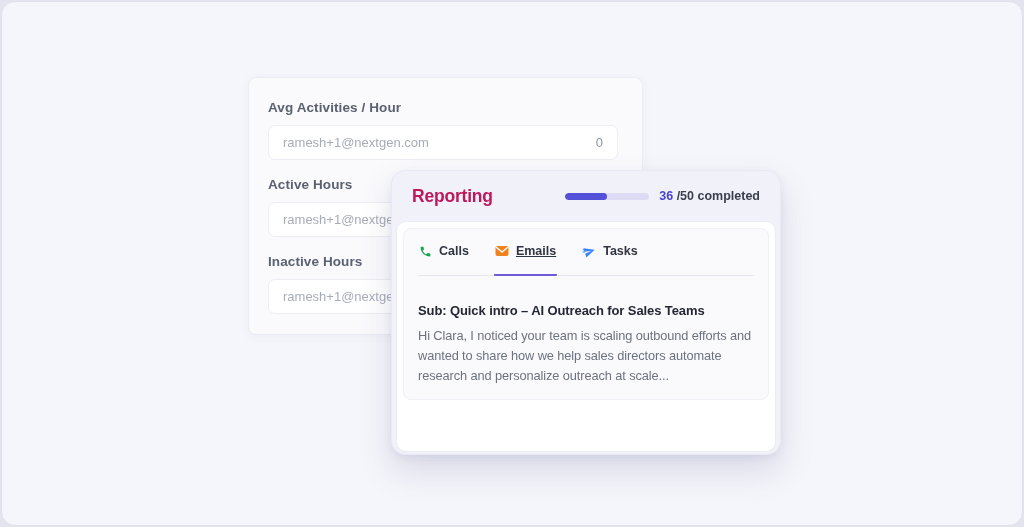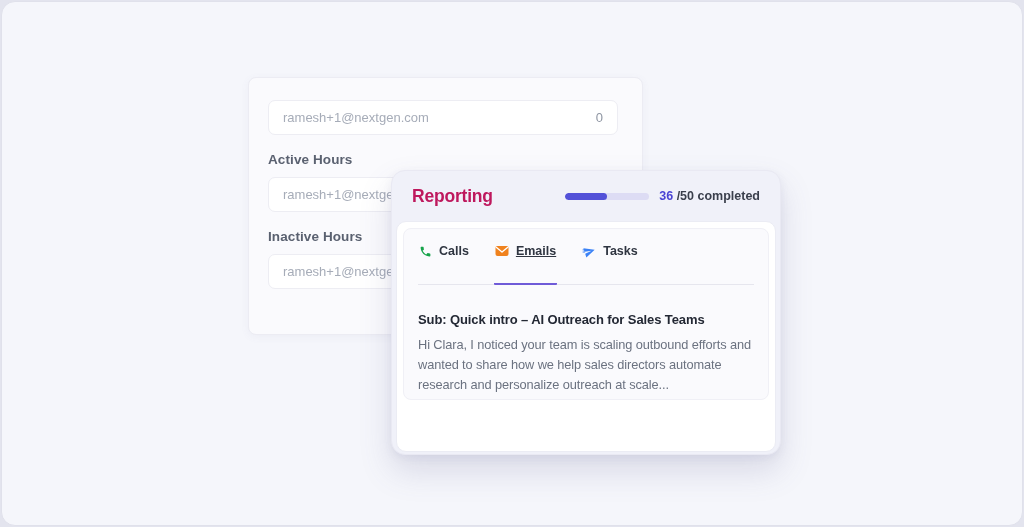--- a/index.html
+++ b/index.html
@@ -150,21 +150,21 @@
     gap: 24px;
     border-bottom: 1px solid #e6e6ee;
   }
   .tab {
     display: flex;
     align-items: center;
     gap: 7px;
     font-size: 12.5px;
     font-weight: 700;
     color: #2f3541;
-    padding: 2px 1px 25px 1px;
+    padding: 2px 1px 16px 1px;
     margin-bottom: -1px;
     cursor: pointer;
     border-bottom: 2.5px solid transparent;
   }
   .tab.active { border-bottom-color: #6f5bd8; border-radius: 1px; text-decoration: underline; }
   .tab .ticon { display: flex; align-items: center; }
 
   .email-preview { padding-top: 15px; }
   .email-line1 { font-size: 13.5px; color: #555c68; letter-spacing: -0.1px; }
   .email-line1 .bold { font-weight: 700; color: #1f2430; }
@@ -186,20 +186,21 @@
   }
 </style>
 </head>
 <body>
 
 <div class="frame">
 
   <div class="settings-card">
 
     <div class="field">
+      <div class="field-label">Avg Activities / Hour</div>
       <div class="field-input">
         <span class="field-placeholder">ramesh+1@nextgen.com</span>
         <span class="field-value">0</span>
       </div>
     </div>
 
     <div class="field">
       <div class="field-label">Active Hours</div>
       <div class="field-input">
         <span class="field-placeholder">ramesh+1@nextgen.com</span>

